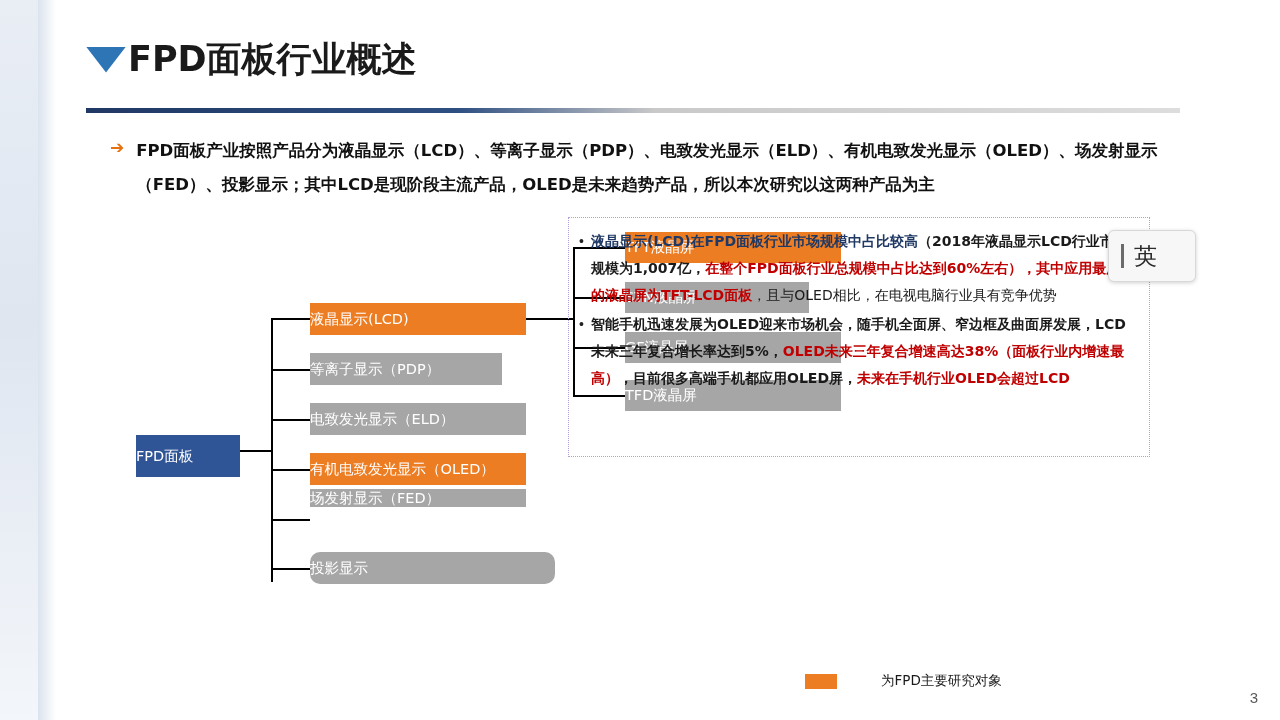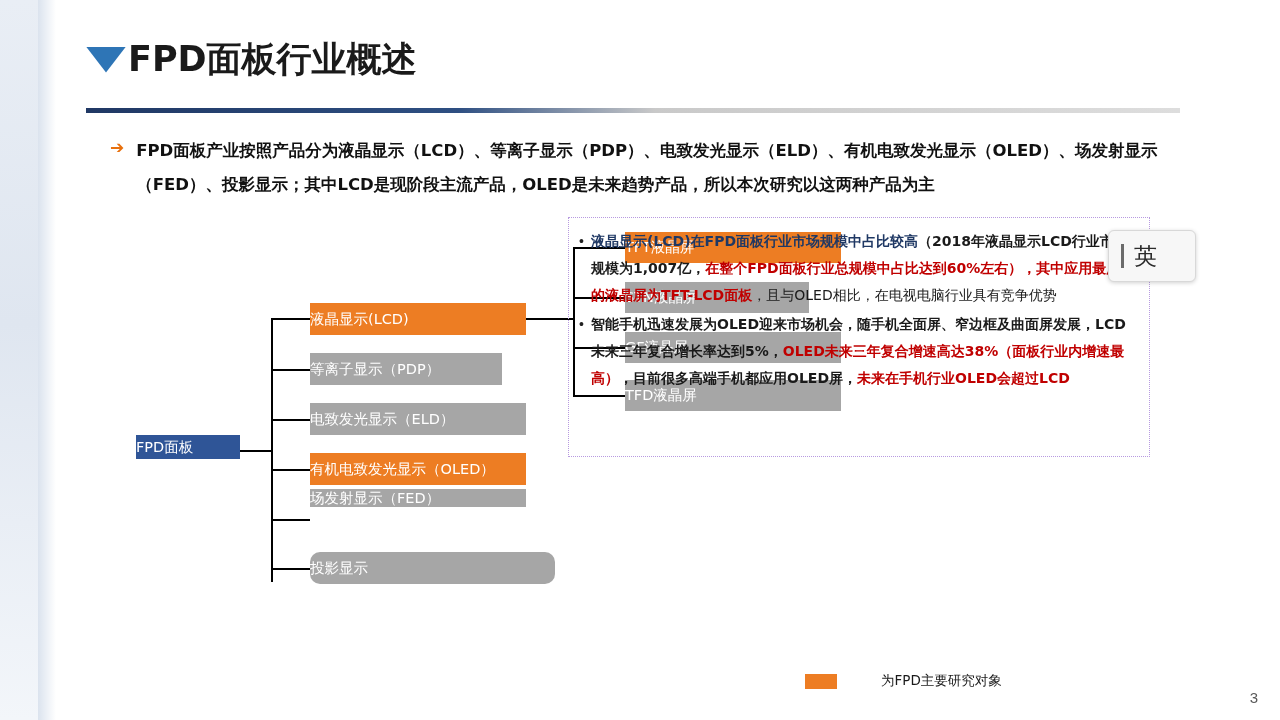--- a/index.html
+++ b/index.html
@@ -105,21 +105,21 @@
 </div>
 <div class="title-rule"></div>
 
 <div class="lead">
   <div class="lead-arrow">➔</div>
   <div class="lead-text">FPD面板产业按照产品分为液晶显示（LCD）、等离子显示（PDP）、电致发光显示（ELD）、有机电致发光显示（OLED）、场发射显示（FED）、投影显示；其中LCD是现阶段主流产品，OLED是未来趋势产品，所以本次研究以这两种产品为主</div>
 </div>
 
 <div class="diagram">
 
-  <div class="node navy" style="left:136px;top:229px;width:104px;height:24px;">
+  <div class="node navy" style="left:136px;top:229px;width:104px;height:42px;">
     <span>FPD面板</span>
   </div>
 
   <div class="line" style="left:240px;top:244px;width:32px;height:1.5px;"></div>
   <div class="line" style="left:271px;top:112px;width:1.5px;height:264px;"></div>
 
   <div class="line" style="left:271px;top:112px;width:39px;height:1.5px;"></div>
   <div class="line" style="left:271px;top:163px;width:39px;height:1.5px;"></div>
   <div class="line" style="left:271px;top:213px;width:39px;height:1.5px;"></div>
   <div class="line" style="left:271px;top:263px;width:39px;height:1.5px;"></div>

